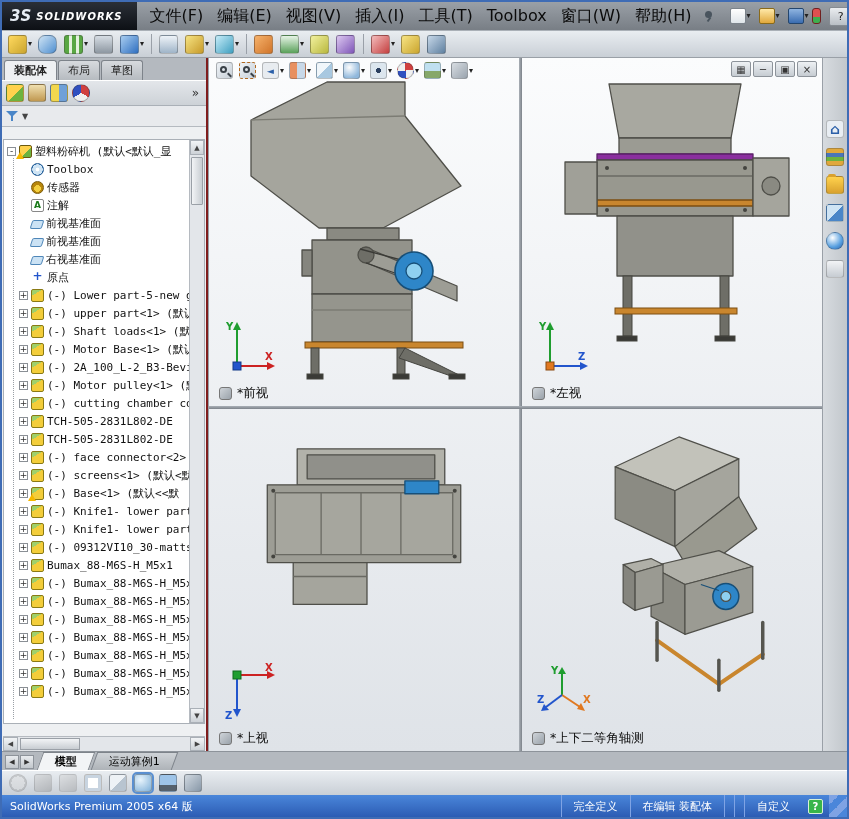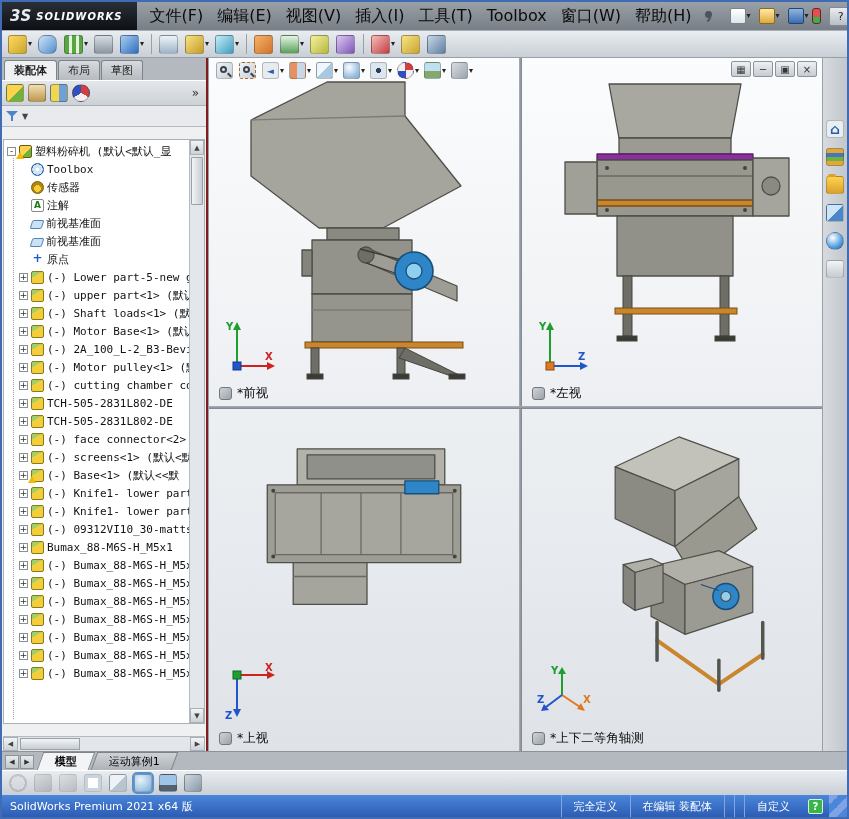--- a/index.html
+++ b/index.html
@@ -400,20 +400,25 @@
               <span class="t-icon" data-name="tree-item-icon" data-icon="plane"></span>
               <span class="t-label" data-name="tree-item-label">前视基准面</span>
             </div>
 
             <div class="tree-row" data-name="tree-item" data-depth="1">
               <span class="t-expand" data-name="expand-toggle-icon" data-exp="none"></span>
               <span class="t-icon" data-name="tree-item-icon" data-icon="plane"></span>
               <span class="t-label" data-name="tree-item-label">前视基准面</span>
             </div>
 
+            <div class="tree-row" data-name="tree-item" data-depth="1">
+              <span class="t-expand" data-name="expand-toggle-icon" data-exp="none"></span>
+              <span class="t-icon" data-name="tree-item-icon" data-icon="plane"></span>
+              <span class="t-label" data-name="tree-item-label">右视基准面</span>
+            </div>
 
             <div class="tree-row" data-name="tree-item" data-depth="1">
               <span class="t-expand" data-name="expand-toggle-icon" data-exp="none"></span>
               <span class="t-icon" data-name="tree-item-icon" data-icon="origin"></span>
               <span class="t-label" data-name="tree-item-label">原点</span>
             </div>
 
             <div class="tree-row" data-name="tree-item" data-depth="1">
               <span class="t-expand" data-name="expand-toggle-icon" data-exp="plus"></span>
               <span class="t-icon" data-name="tree-item-icon" data-icon="part"></span>
@@ -872,21 +877,21 @@
       </span>
       <span class="bb-item" data-name="shadow-display-icon">
         <i></i>
       </span>
       <span class="bb-item" data-name="perspective-display-icon">
         <i></i>
       </span>
     </div>
 
   <div class="statusbar" data-name="statusbar">
-    <span class="sb-text" data-name="app-version-text">SolidWorks Premium 2021 x64 版</span>
+    <span class="sb-text" data-name="app-version-text">SolidWorks Premium 2005 x64 版</span>
     <span class="sb-seg" data-name="definition-status">完全定义</span>
     <span class="sb-seg" data-name="editing-status">在编辑 装配体</span>
     <span class="sb-seg narrow" data-name="statusbar-separator"></span>
     <span class="sb-seg narrow" data-name="statusbar-separator"></span>
     <span class="sb-seg" data-name="customize-button">自定义</span>
     <span class="sb-help" data-name="quick-tips-icon">?</span>
     <span class="sb-grip" data-name="statusbar-grip-icon"></span>
   </div>
 
 </div>

